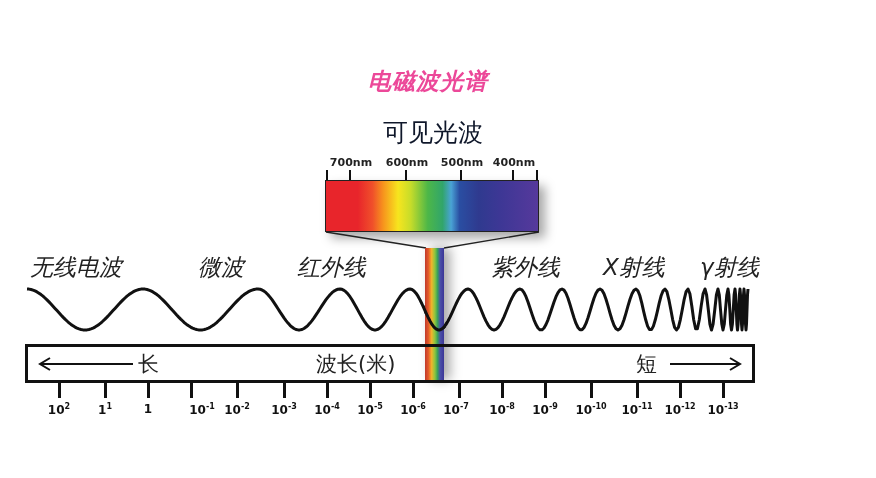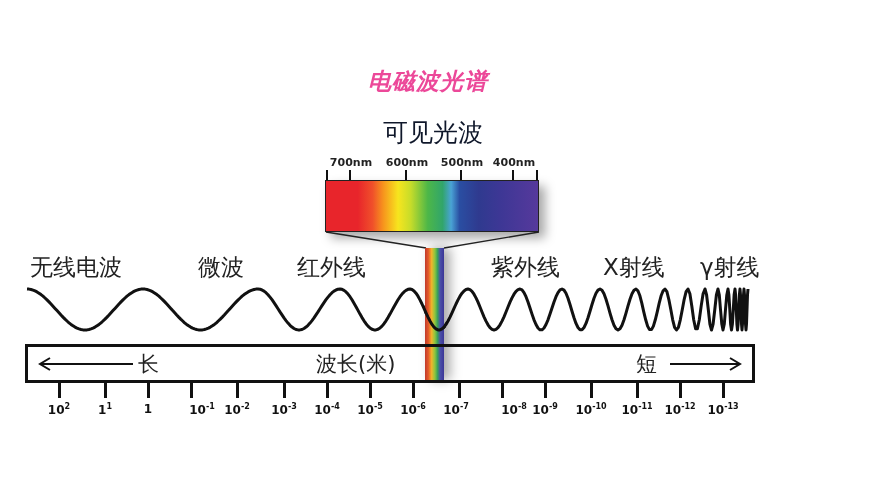--- a/index.html
+++ b/index.html
@@ -11,21 +11,21 @@
     .nm-label { top: 156px; font-size: 11px; font-weight: bold; color: #222; transform: translateX(-50%); white-space: nowrap; }
     .nm-tick { top: 170px; width: 2px; height: 11px; background: #111; }
     .spectrum { left: 325px; top: 180px; width: 214px; height: 52px; border: 1.5px solid #222; box-sizing: border-box;
       background: linear-gradient(to right,
         #e8252b 0%, #e8252b 15%, #f0502a 22%, #f7941d 27%, #f7e51e 34%, #c6dc2a 40%,
         #4db748 48%, #31a56b 55%, #4aa3d5 59%, #2a4ea2 63%, #2f3a8f 72%, #3d3795 82%, #56399c 100%);
       box-shadow: 6px 6px 10px rgba(0,0,0,0.35); }
     .column { left: 425px; top: 248px; width: 19px; height: 132px;
       background: linear-gradient(to right, #c0392b 0%, #e35a2a 18%, #f2b52b 35%, #8cc63f 52%, #3aa05a 66%, #4a4fa8 80%, #3b3696 100%);
       box-shadow: 6px 0 12px rgba(0,0,0,0.35); }
-    .band-label { top: 252px; font-size: 23px; color: #222; white-space: nowrap; }
+    .band-label { top: 252px; font-size: 23px; color: #222; white-space: nowrap; font-style: italic; }
     .ruler { left: 25px; top: 344px; width: 730px; height: 39px; border: 3px solid #111; box-sizing: border-box; background: transparent; }
     .ruler-text { top: 350px; font-size: 21px; color: #222; white-space: nowrap; }
     .tick { top: 383px; width: 3px; height: 15px; background: #111; }
     .tick-label { top: 402px; font-size: 12px; font-weight: bold; color: #111; transform: translateX(-50%); white-space: nowrap; }
     .tick-label sup { font-size: 8px; vertical-align: 5px; }
     svg.overlay { position: absolute; left: 0; top: 0; }
   </style>
 </head>
 <body>
 
@@ -108,21 +108,21 @@
     <div class="abs tick-label" style="left: 284px;"><span>10</span><sup>-3</sup></div>
     <div class="abs tick" style="left: 326px;"></div>
     <div class="abs tick-label" style="left: 327px;"><span>10</span><sup>-4</sup></div>
     <div class="abs tick" style="left: 369px;"></div>
     <div class="abs tick-label" style="left: 370px;"><span>10</span><sup>-5</sup></div>
     <div class="abs tick" style="left: 412px;"></div>
     <div class="abs tick-label" style="left: 413px;"><span>10</span><sup>-6</sup></div>
     <div class="abs tick" style="left: 458px;"></div>
     <div class="abs tick-label" style="left: 456px;"><span>10</span><sup>-7</sup></div>
     <div class="abs tick" style="left: 501px;"></div>
-    <div class="abs tick-label" style="left: 502px; margin-left: 12px;"><span>10</span><sup>-8</sup></div>
+    <div class="abs tick-label" style="left: 502px;"><span>10</span><sup>-8</sup></div>
     <div class="abs tick" style="left: 544px;"></div>
     <div class="abs tick-label" style="left: 545px;"><span>10</span><sup>-9</sup></div>
     <div class="abs tick" style="left: 590px;"></div>
     <div class="abs tick-label" style="left: 591px;"><span>10</span><sup>-10</sup></div>
     <div class="abs tick" style="left: 636px;"></div>
     <div class="abs tick-label" style="left: 637px;"><span>10</span><sup>-11</sup></div>
     <div class="abs tick" style="left: 679px;"></div>
     <div class="abs tick-label" style="left: 680px;"><span>10</span><sup>-12</sup></div>
     <div class="abs tick" style="left: 722px;"></div>
     <div class="abs tick-label" style="left: 723px;"><span>10</span><sup>-13</sup></div>

